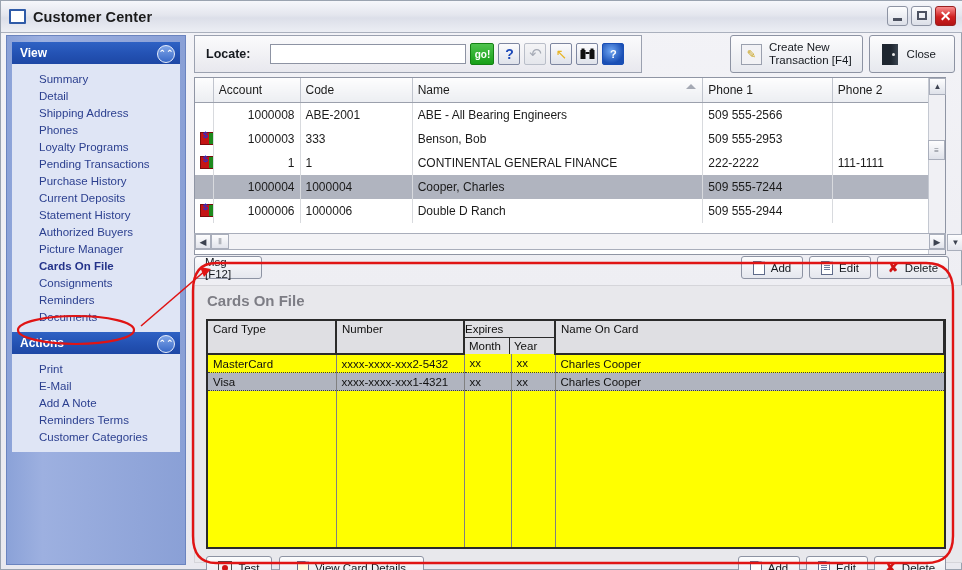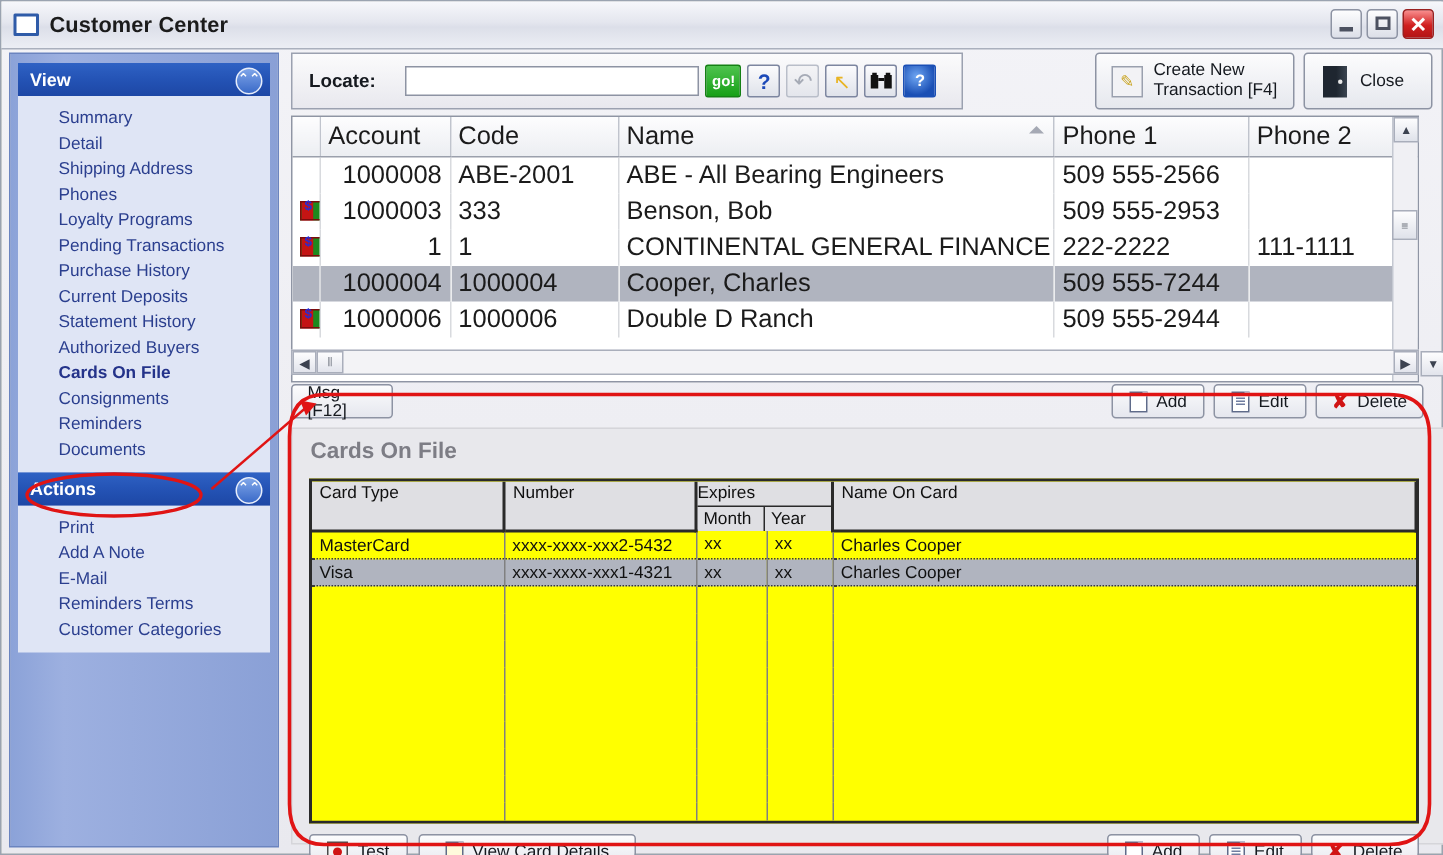--- a/index.html
+++ b/index.html
@@ -143,21 +143,21 @@
     width:16px;height:21px;background:linear-gradient(to right,#1e2630 0%,#1e2630 55%,#3a4450 100%);
     margin-right:9px; position:relative;
   }
   .door-icon:after{content:"";position:absolute;right:3px;top:9px;width:3px;height:3px;border-radius:50%;background:#e8e8e8;}
 
   
   .grid-wrap {
     position:absolute; left:3px; top:42px; width:752px; height:178px;
     border:1px solid #8f95a4; background:#ffffff; box-sizing:border-box;
   }
-  table.grid { border-collapse:collapse; width:100%; table-layout:fixed; font-size:17px; }
+  table.grid { border-collapse:collapse; width:100%; table-layout:fixed; font-size:12px; }
   table.grid th {
     background:linear-gradient(to bottom,#fdfdfe,#eceef2);
     border-right:1px solid #c0c4cd; border-bottom:1px solid #9ba0ac;
     font-weight:normal; text-align:left; padding:3px 5px; color:#1b1b1b;
     height:18px; position:relative;
   }
   table.grid td {
     border-right:1px solid #d8dade; padding:2px 5px; color:#1b1b1b;
     height:20px; white-space:nowrap; overflow:hidden;
   }
@@ -293,36 +293,37 @@
         <div class="side-item">Summary</div>
         <div class="side-item">Detail</div>
         <div class="side-item">Shipping Address</div>
         <div class="side-item">Phones</div>
         <div class="side-item">Loyalty Programs</div>
         <div class="side-item">Pending Transactions</div>
         <div class="side-item">Purchase History</div>
         <div class="side-item">Current Deposits</div>
         <div class="side-item">Statement History</div>
         <div class="side-item">Authorized Buyers</div>
+        <div class="side-item">Picture Manager</div>
         <div class="side-item active">Cards On File</div>
         <div class="side-item">Consignments</div>
         <div class="side-item">Reminders</div>
         <div class="side-item">Documents</div>
       </div>
     </div>
 
     <div class="panel" style="margin-top:0;">
       <div class="panel-header">
         <span>Actions</span>
         <span class="chev">⌃⌃</span>
       </div>
       <div class="panel-body">
         <div class="side-item">Print</div>
+        <div class="side-item">E-Mail</div>
         <div class="side-item">Add A Note</div>
-        <div class="side-item">E-Mail</div>
         <div class="side-item">Reminders Terms</div>
         <div class="side-item">Customer Categories</div>
       </div>
     </div>
   </div>
 
   <div class="content">
 
     <div class="locate-bar">
       <span class="locate-label">Locate:</span>

